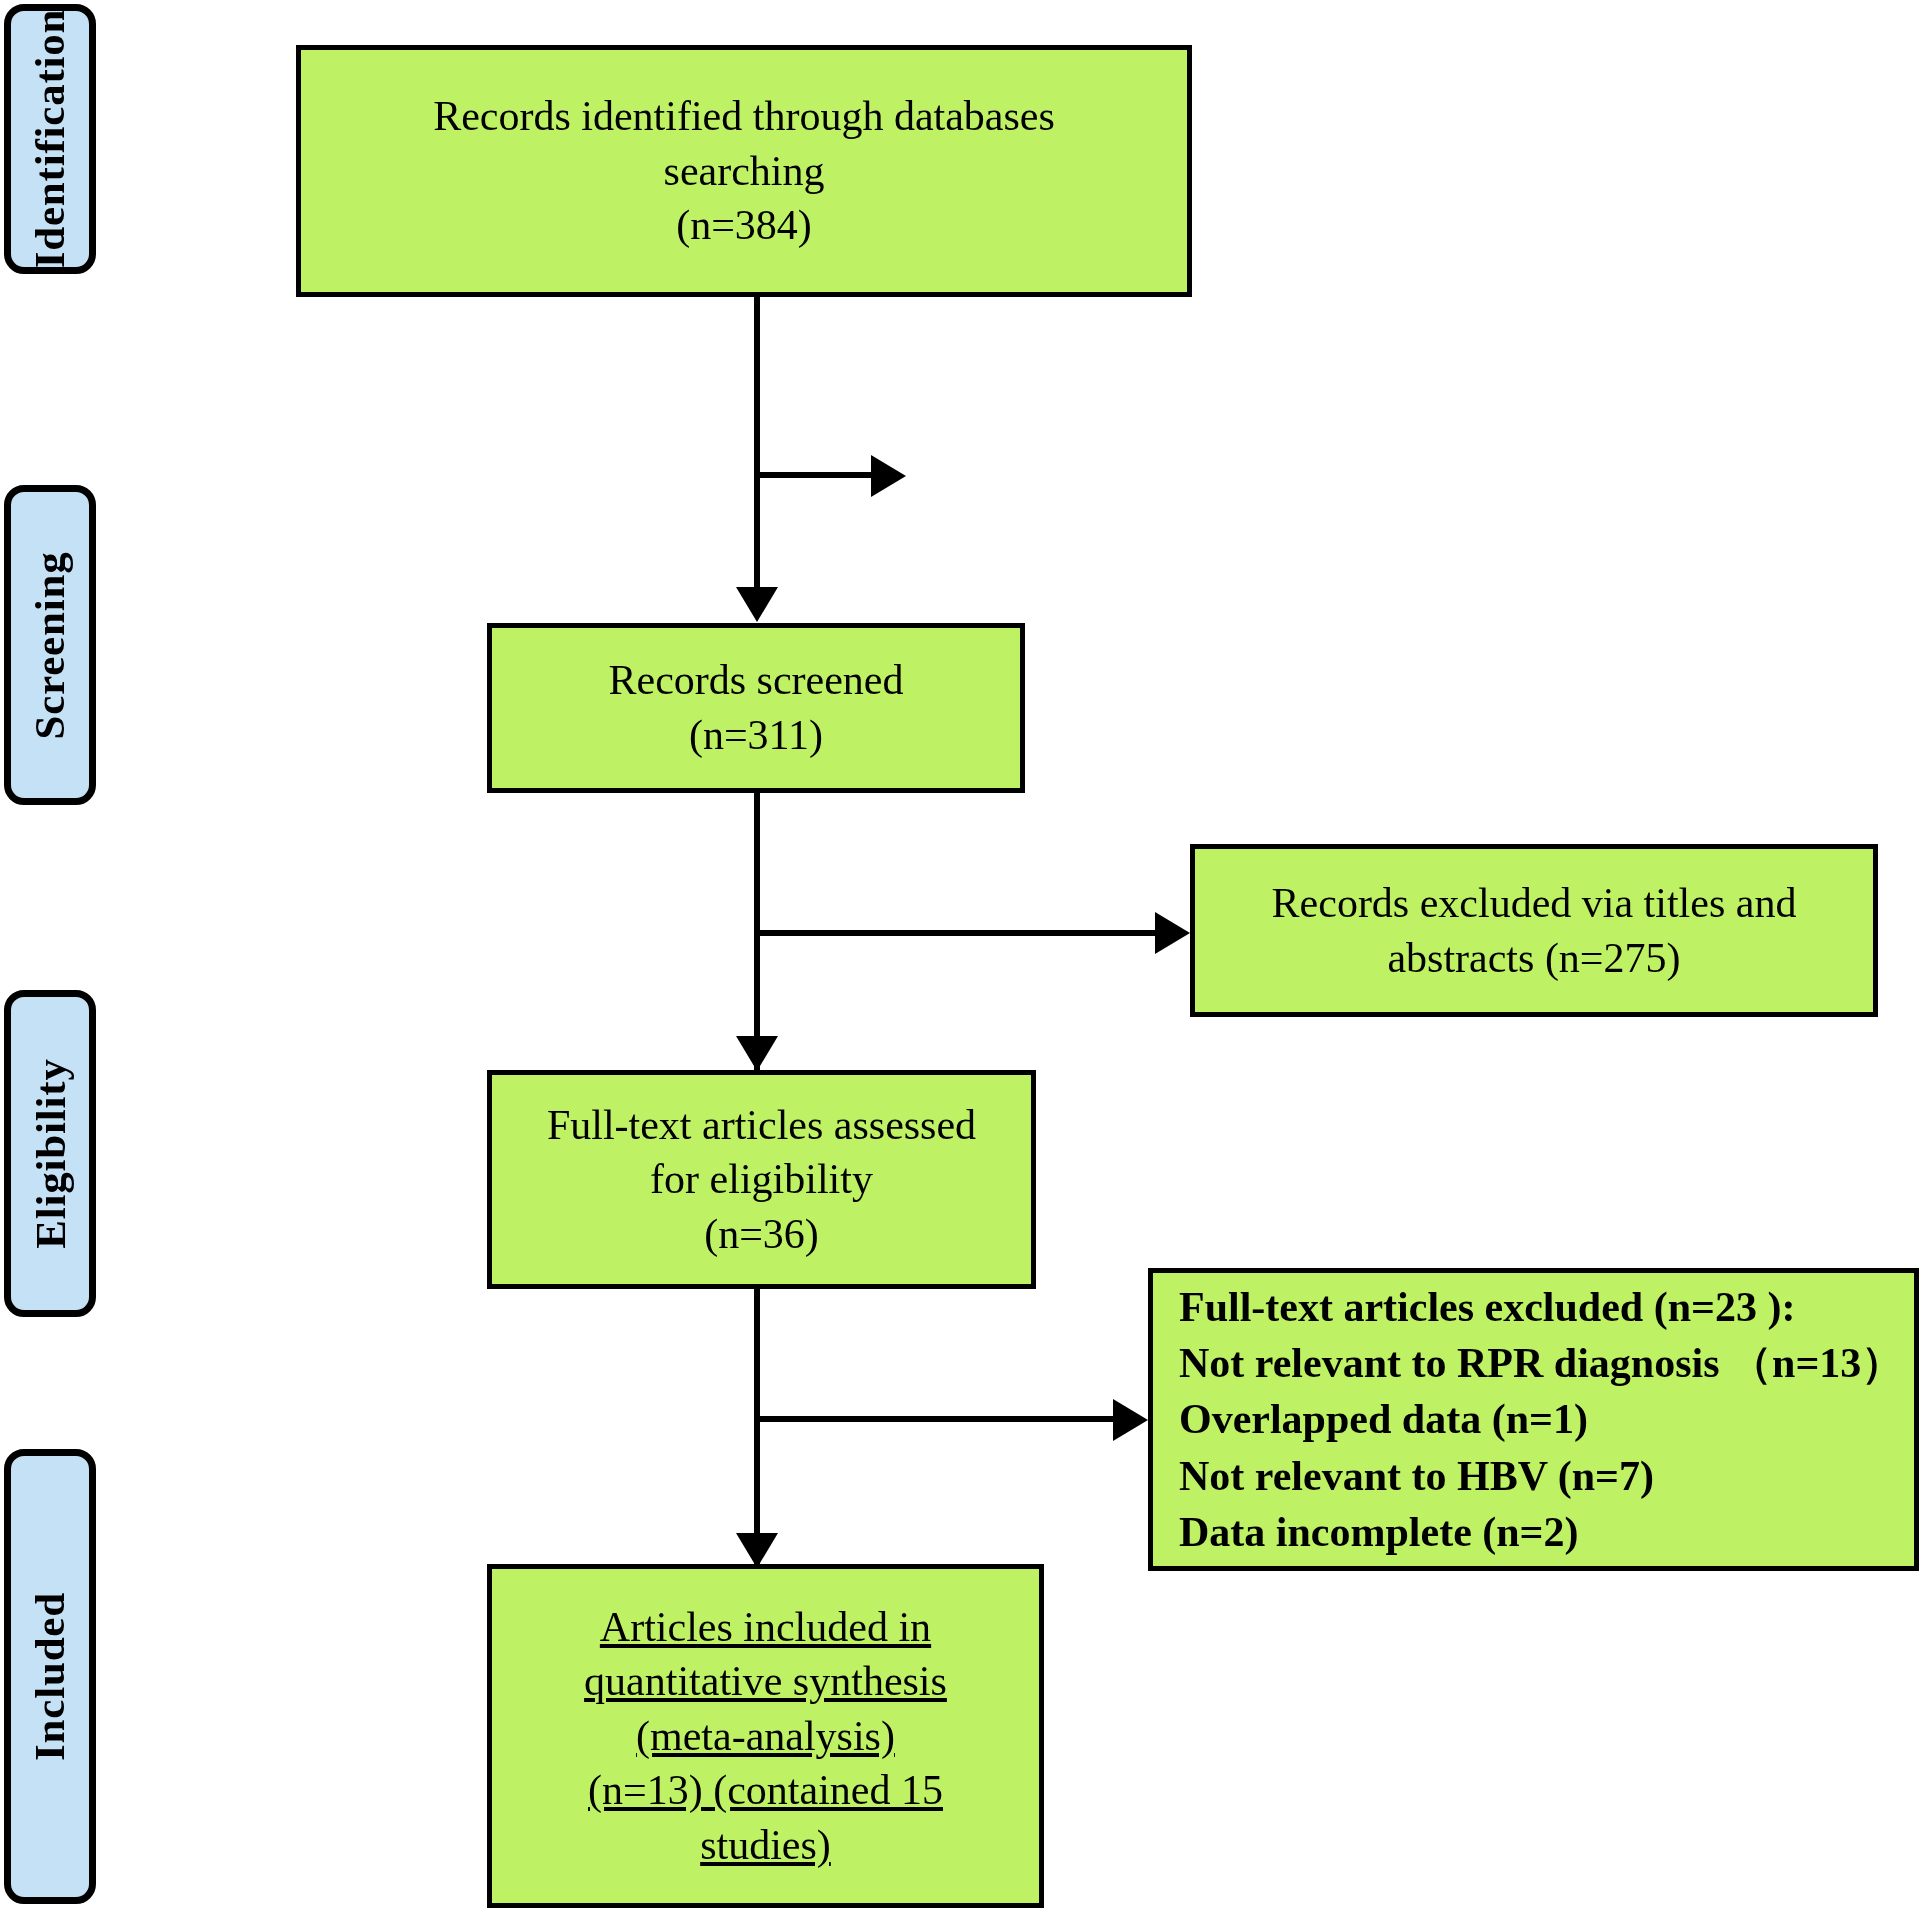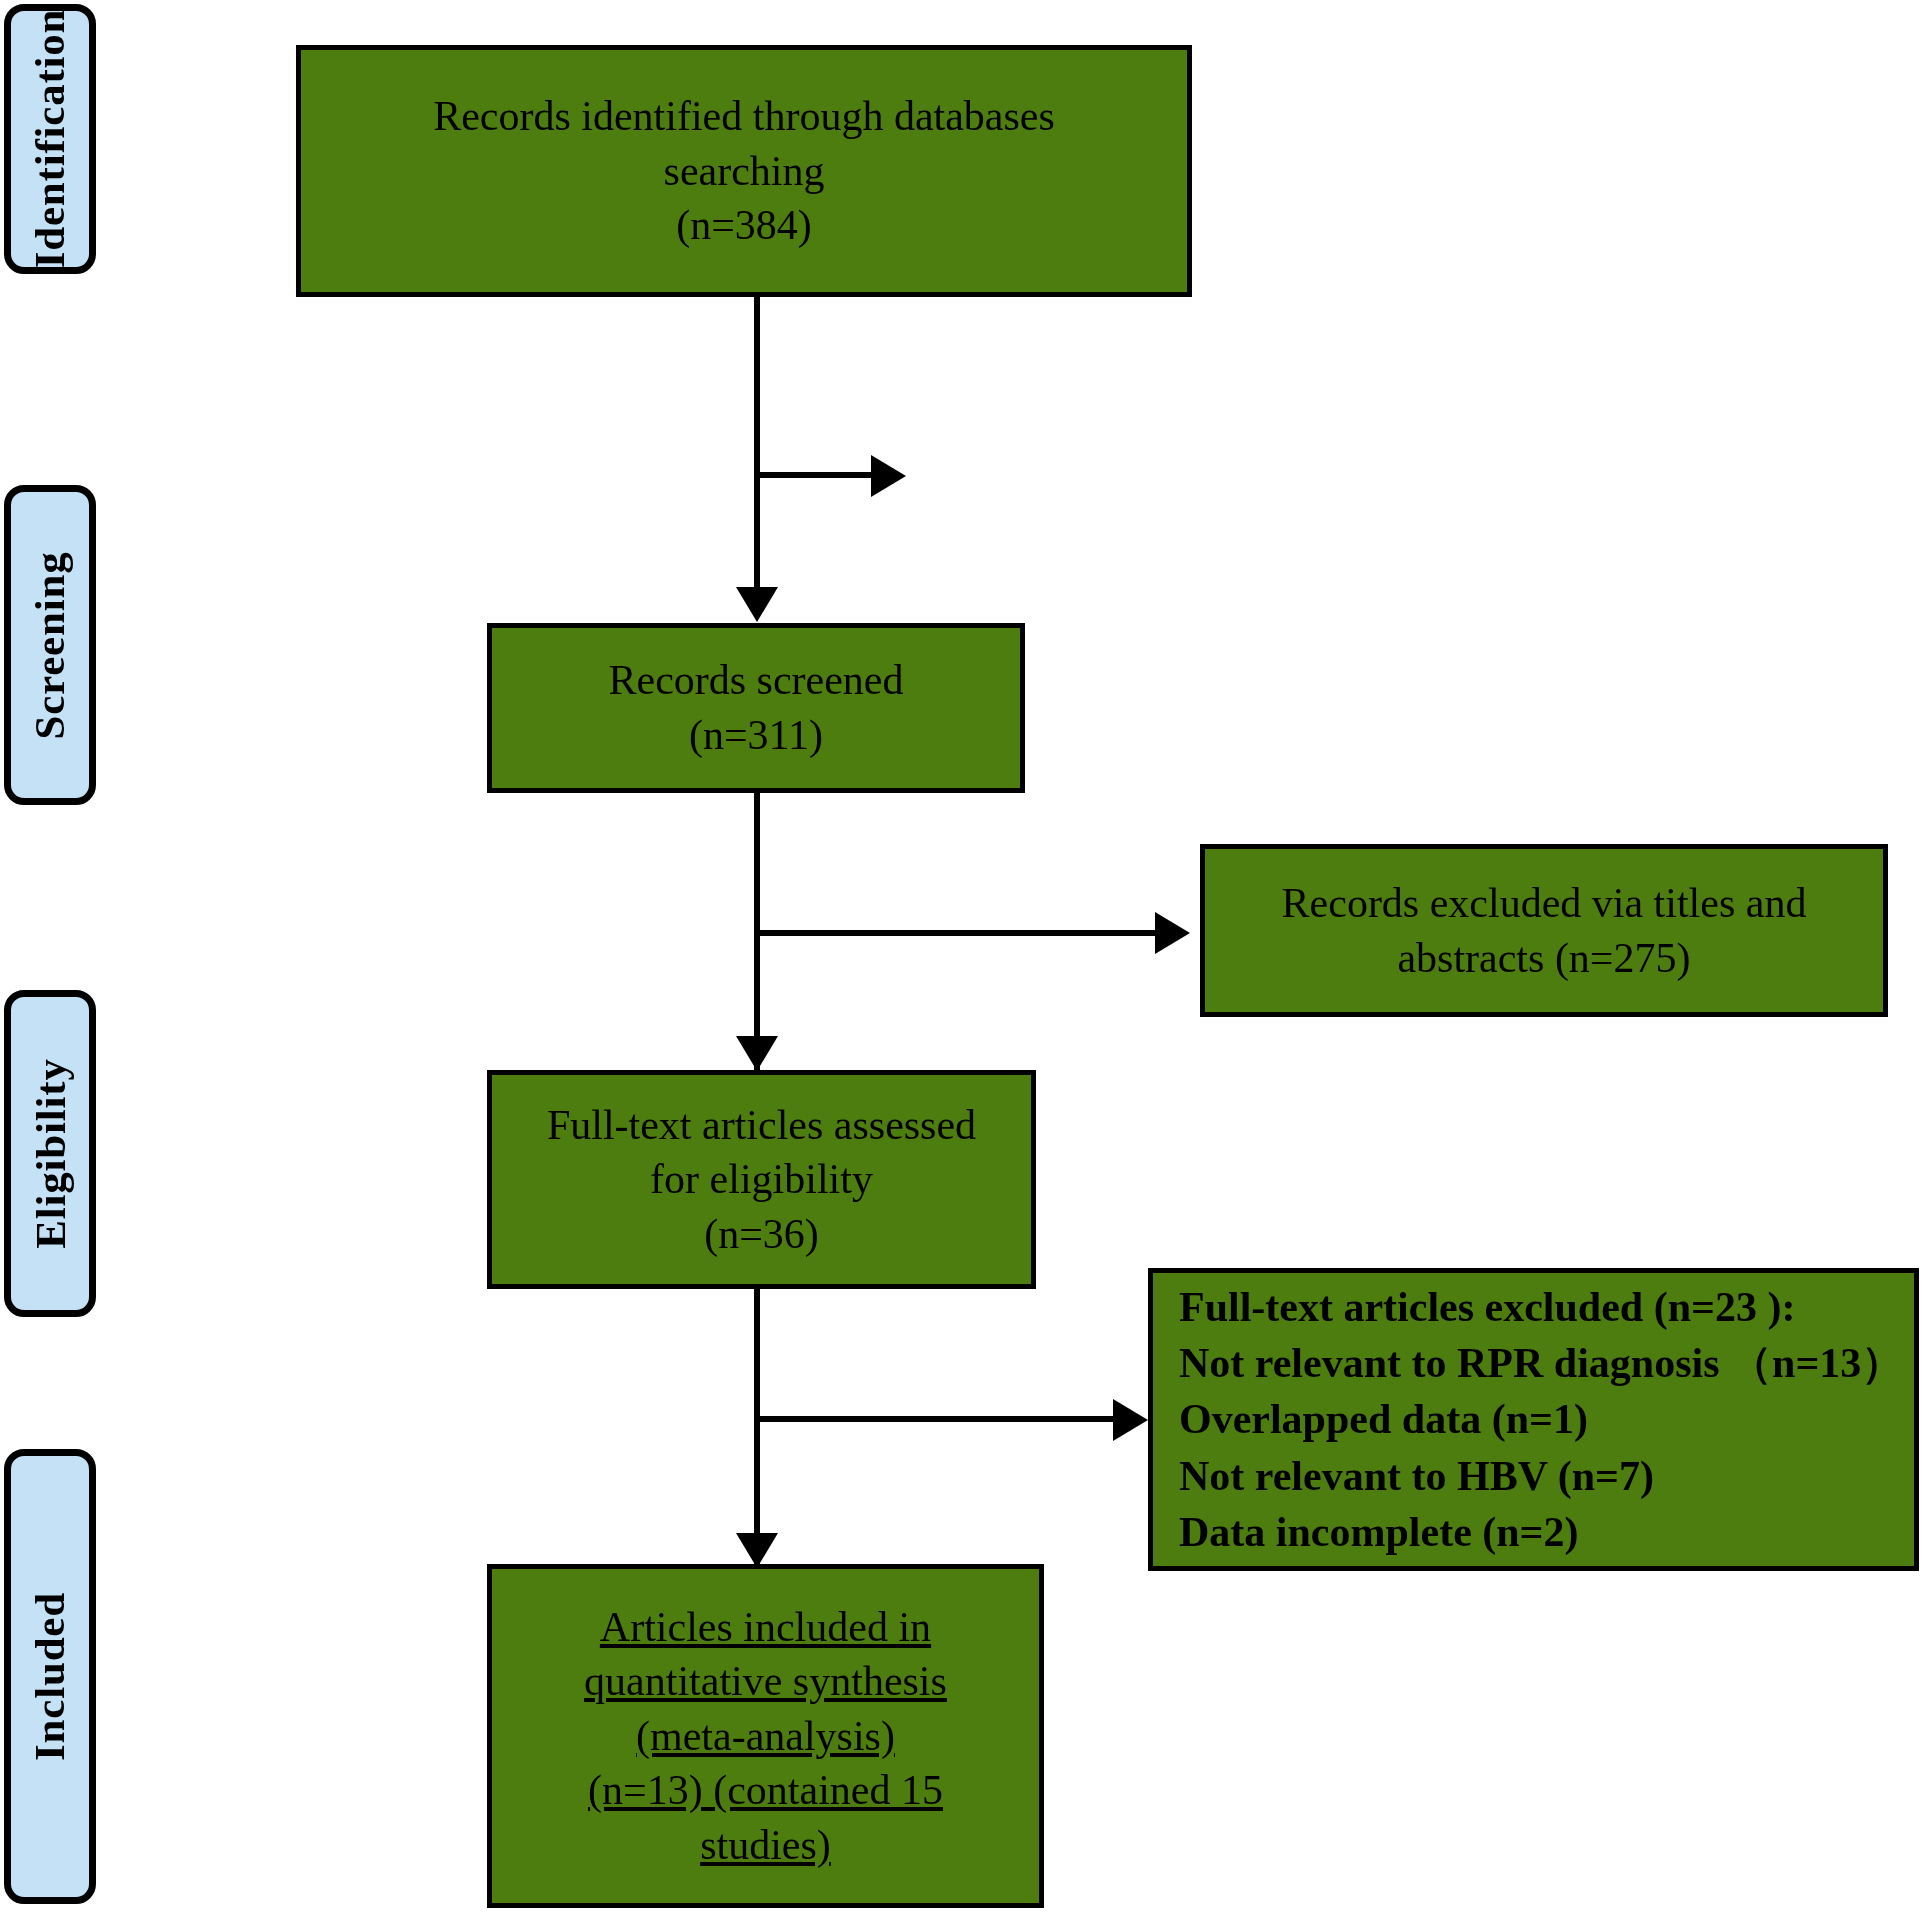--- a/index.html
+++ b/index.html
@@ -38,21 +38,21 @@
     letter-spacing: 0.8px;
     white-space: nowrap;
     transform: rotate(-90deg);
     transform-origin: center center;
   }
 
   
   .flow-box {
     position: absolute;
     box-sizing: border-box;
-    background: #4d7c0f;
+    background: #bef264;
     border: 5.4px solid #000000;
     display: flex;
     align-items: center;
     justify-content: center;
   }
   .flow-text {
     font-family: "Liberation Serif", "DejaVu Serif", serif;
     font-size: 42px;
     line-height: 1.30;
     color: #000000;
@@ -137,21 +137,21 @@
 searching
 (n=384)</span>
   </div>
 
 
   <div class="flow-box" style="left:487px; top:623px; width:538px; height:170px;">
     <span class="flow-text">Records screened
 (n=311)</span>
   </div>
 
-  <div class="flow-box" style="left:1190px; top:844px; width:688px; height:173px;margin-left:10px;">
+  <div class="flow-box" style="left:1190px; top:844px; width:688px; height:173px;">
     <span class="flow-text">Records excluded via titles and
 abstracts (n=275)</span>
   </div>
 
   <div class="flow-box" style="left:487px; top:1070px; width:549px; height:219px;">
     <span class="flow-text">Full-text articles assessed
 for eligibility
 (n=36)</span>
   </div>
 

